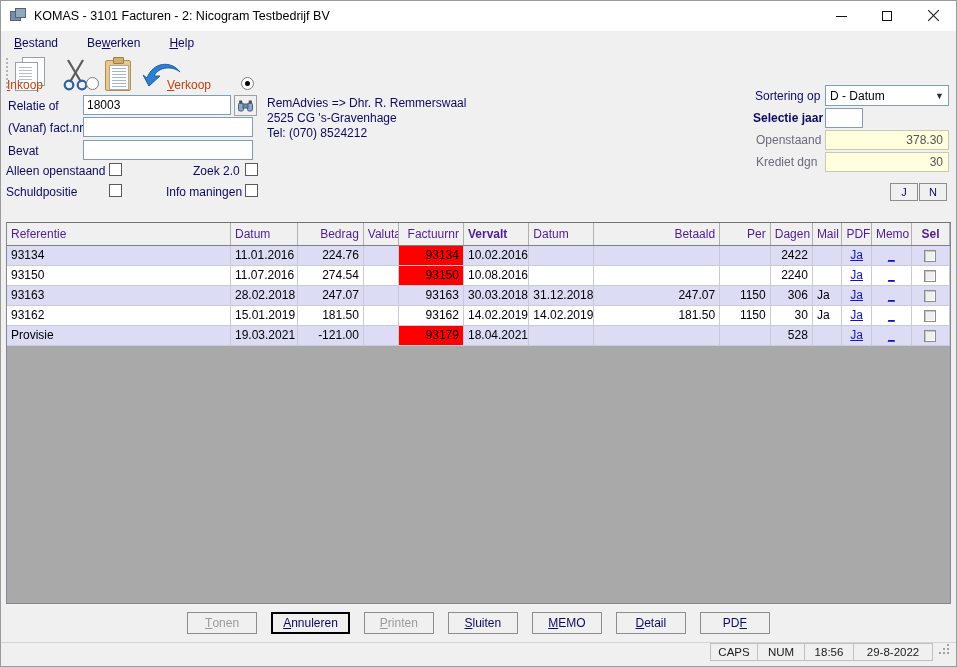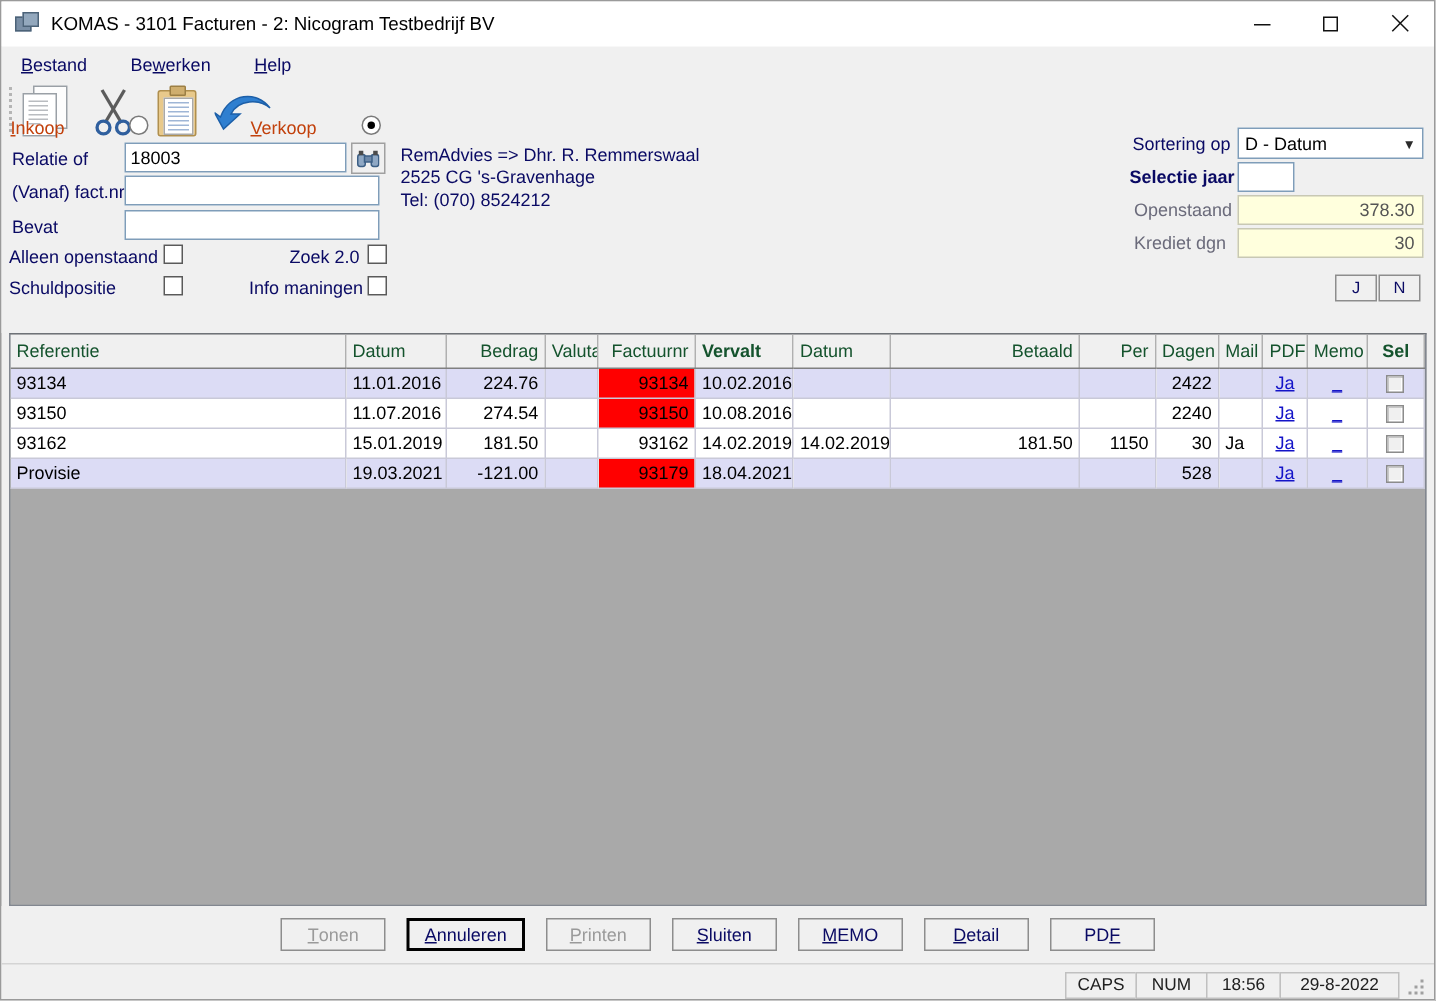--- a/index.html
+++ b/index.html
@@ -241,21 +241,21 @@
     width: 100%;
     table-layout: fixed;
     background: #fff;
     font-size: 12px;
   }
   table.grid th {
     background: #f0f0f0;
     border-right: 1px solid #b0b0b0;
     border-bottom: 1px solid #808080;
     font-weight: normal;
-    color: #14532d;
+    color: #4c1d95;
     padding: 2px 4px 3px 4px;
     height: 17px;
     text-align: left;
     white-space: nowrap;
     overflow: hidden;
     font-size: 12px;
   }
   table.grid th.r { text-align: right; }
   table.grid th.c { text-align: center; }
   table.grid th.b { font-weight: bold; }
@@ -312,21 +312,21 @@
   .btn.disabled { color: #9a9a9a; }
   .btn.default {
     border: 2px solid #000;
   }
 
   
   .statusbar {
     height: 23px;
     background: #f0f0f0;
     border-top: 1px solid #d4d4d4;
-    display: flex; align-items: flex-end; justify-content: flex-end;
+    display: flex; align-items: flex-start; justify-content: flex-end;
     flex: 0 0 auto;
     position: relative;
     padding-right: 4px;
   }
   .st-cell {
     height: 18px;
     border: 1px solid #c0c0c0;
     box-sizing: border-box;
     display: flex; align-items: center; justify-content: center;
     font-size: 11.5px; color: #202020;
@@ -545,20 +545,36 @@
             <td>10.08.2016</td>
             <td></td>
             <td class="r"></td>
             <td class="r"></td>
             <td class="r">2240</td>
             <td></td>
             <td class="c"><a class="lnk">Ja</a></td>
             <td class="c"><a class="lnk">_</a></td>
             <td class="c"><span class="selchk"></span></td>
           </tr>
+          <tr class="alt">
+            <td>93163</td>
+            <td>28.02.2018</td>
+            <td class="r">247.07</td>
+            <td></td>
+            <td class="r">93163</td>
+            <td>30.03.2018</td>
+            <td>31.12.2018</td>
+            <td class="r">247.07</td>
+            <td class="r">1150</td>
+            <td class="r">306</td>
+            <td>Ja</td>
+            <td class="c"><a class="lnk">Ja</a></td>
+            <td class="c"><a class="lnk">_</a></td>
+            <td class="c"><span class="selchk"></span></td>
+          </tr>
           <tr class="norm">
             <td>93162</td>
             <td>15.01.2019</td>
             <td class="r">181.50</td>
             <td></td>
             <td class="r">93162</td>
             <td>14.02.2019</td>
             <td>14.02.2019</td>
             <td class="r">181.50</td>
             <td class="r">1150</td>

